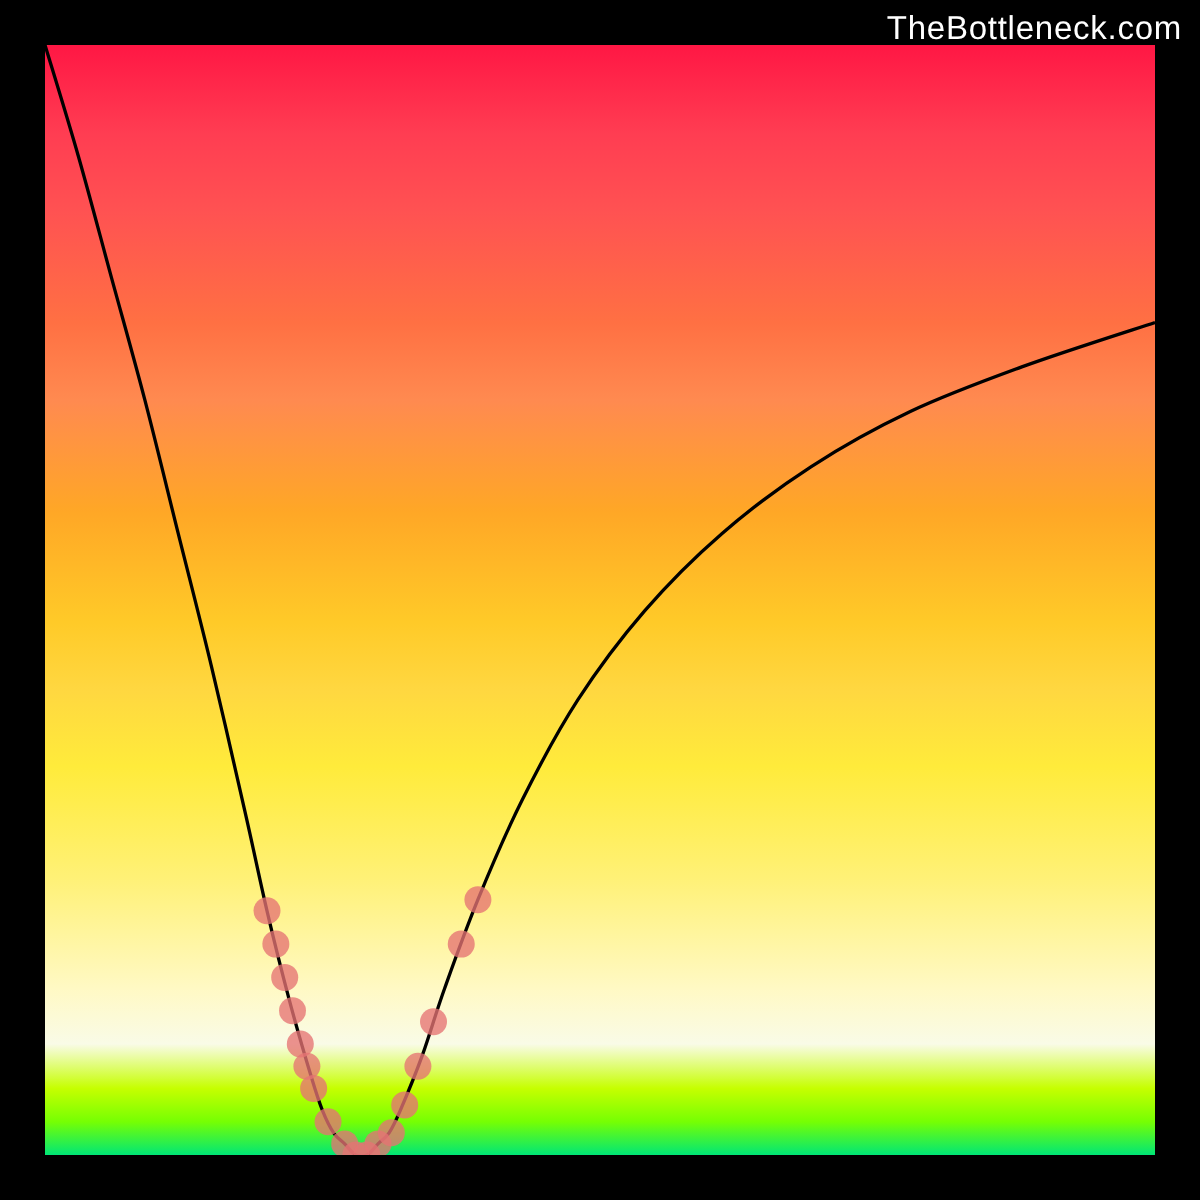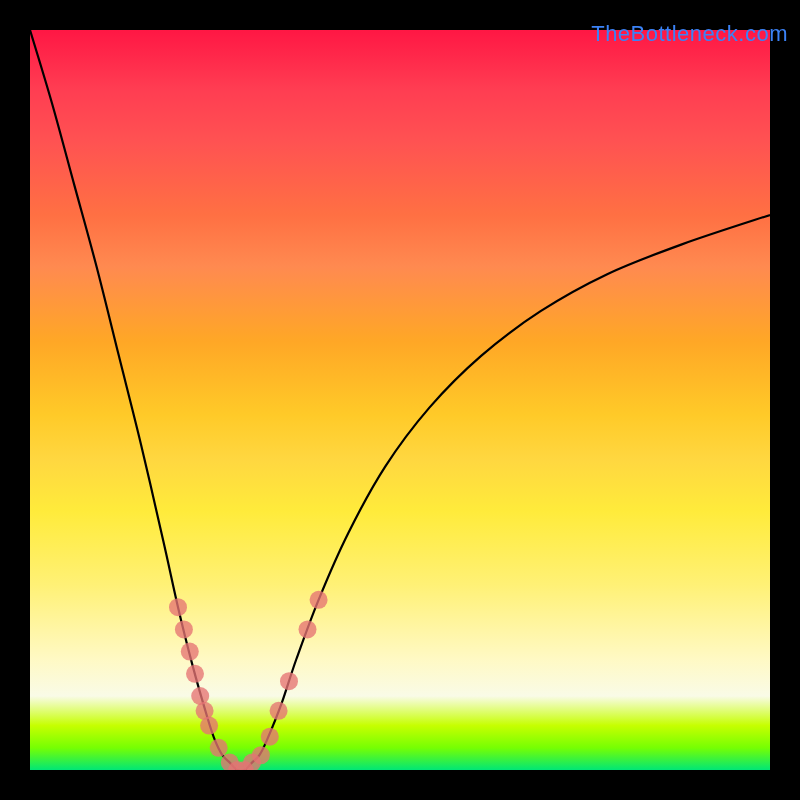--- a/index.html
+++ b/index.html
@@ -8,26 +8,25 @@
       height: 800px;
       background: #000;
       position: relative;
       overflow: hidden;
       font-family: Arial, sans-serif;
     }
     .watermark {
       position: absolute;
       top: 6px;
       right: 12px;
-      color: #3b82f6;
+      color: #ffffff;
       font-size: 22px;
       font-weight: 500;
       z-index: 10;
       letter-spacing: 0.5px;
-      margin-top: 15px;
     }
     .plot-area {
       position: absolute;
       top: 30px;
       left: 30px;
       width: 740px;
       height: 740px;
       background: linear-gradient(
         to bottom,
         #ff1744 0%,

